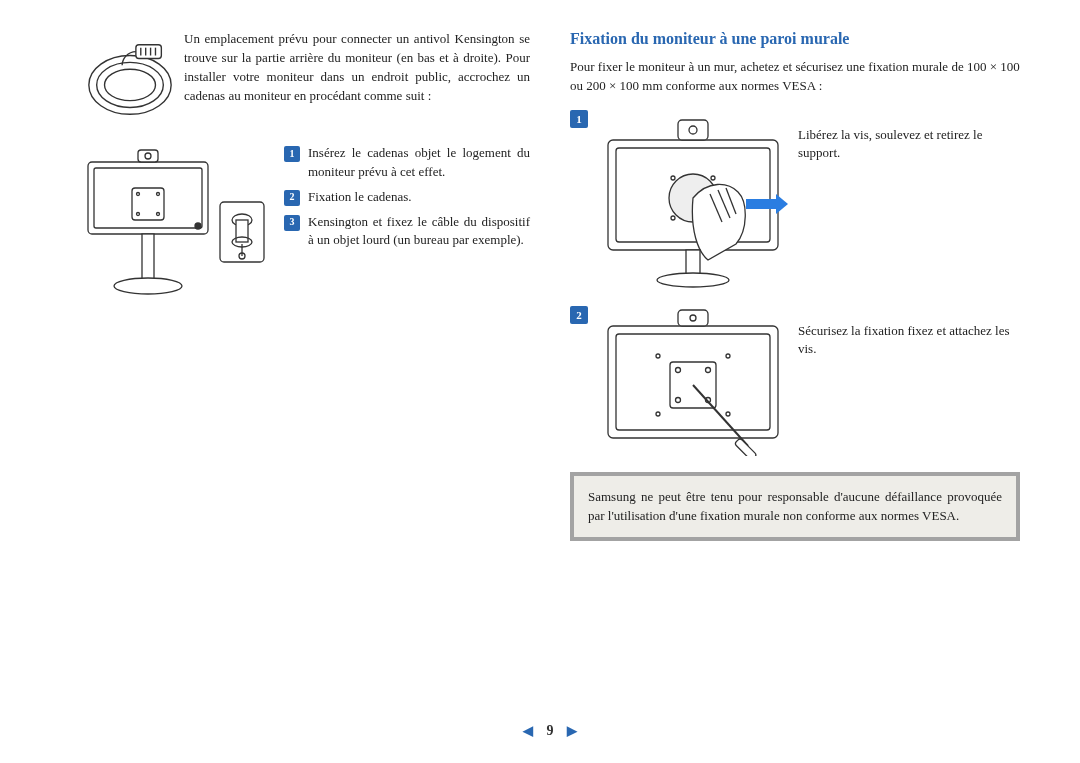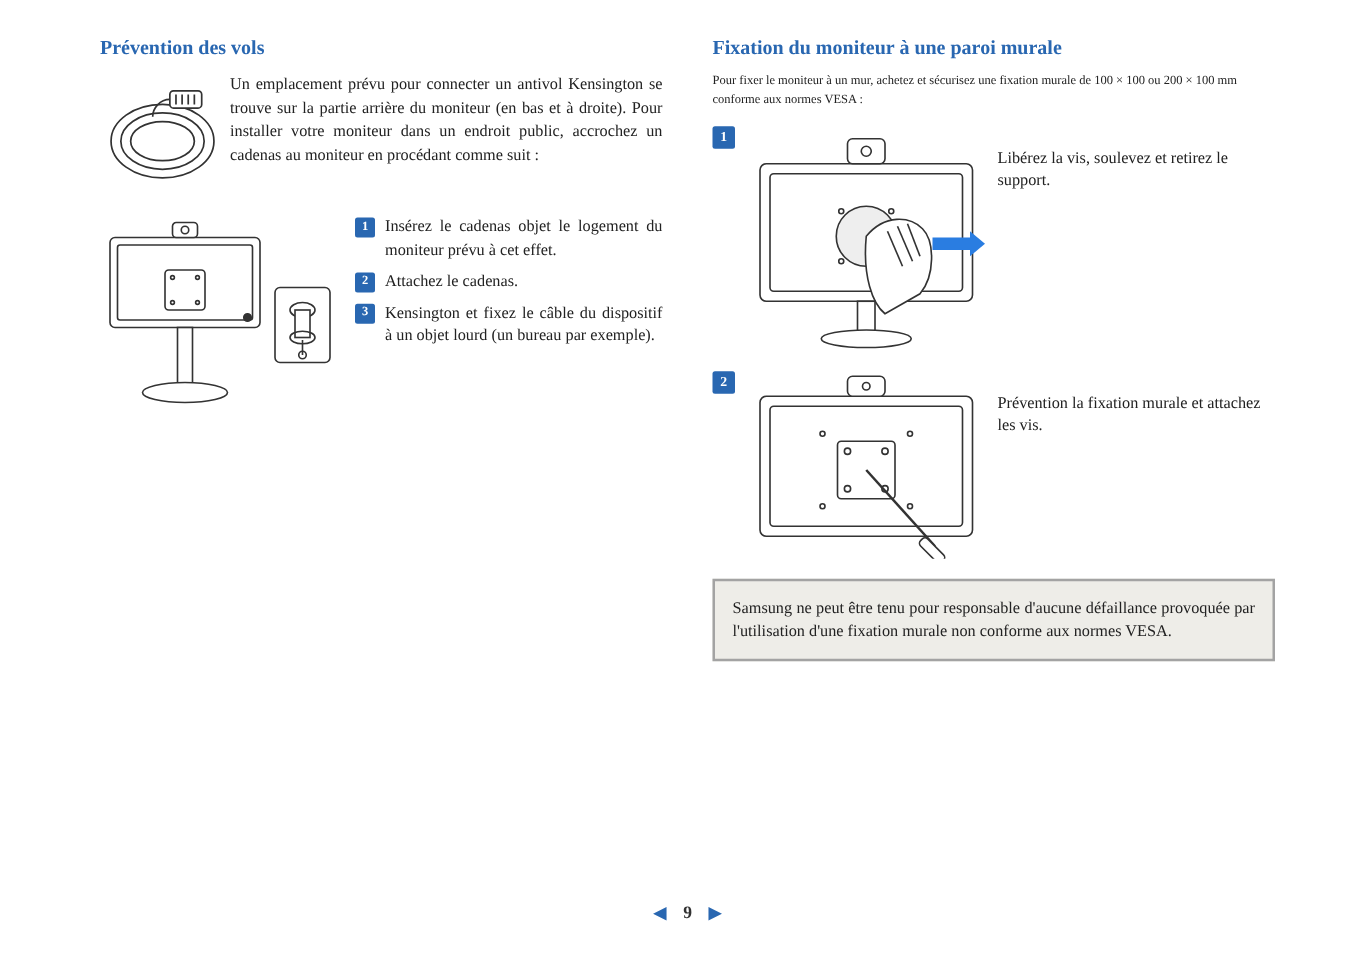--- a/index.html
+++ b/index.html
@@ -83,21 +83,21 @@
     font-size: 10px;
     font-weight: 700;
     border-radius: 2px;
     display: flex;
     align-items: center;
     justify-content: center;
     margin-top: 2px;
   }
   .step-text { flex: 1; }
   .right-intro {
-    font-size: 10px;
+    font-size: 13px;
     line-height: 1.45;
     margin-bottom: 14px;
   }
   .wall-step {
     display: flex;
     gap: 10px;
     margin-bottom: 16px;
   }
   .wall-num {
     flex: 0 0 18px;
@@ -115,21 +115,21 @@
     flex: 0 0 190px;
   }
   .wall-text {
     flex: 1;
     font-size: 13px;
     line-height: 1.4;
     margin-top: 16px;
   }
   .note-box {
     background: #eeede8;
-    border: 2px solid #a3a3a3;
+    border: 4px solid #a3a3a3;
     padding: 12px 14px;
     font-size: 13px;
     line-height: 1.45;
     text-align: justify;
     margin-top: 8px;
   }
   .pager {
     position: absolute;
     bottom: 4px;
     left: 0;
@@ -149,21 +149,20 @@
   svg { display: block; }
 </style>
 </head>
 <body>
 
 <div class="page">
 
   <div class="columns">
 
     <div class="col">
-      <h2>Prévention des vols</h2>
 
       <div class="intro-row">
         <div class="cable-fig">
           <svg viewBox="0 0 100 100">
             <g fill="none" stroke="#333" stroke-width="1.4">
               <ellipse cx="50" cy="55" rx="42" ry="30"></ellipse>
               <ellipse cx="50" cy="55" rx="34" ry="23"></ellipse>
               <ellipse cx="50" cy="55" rx="26" ry="16"></ellipse>
               <rect x="56" y="14" width="26" height="14" rx="3" fill="#fff"></rect>
               <line x1="61" y1="17" x2="61" y2="25"></line>
@@ -208,21 +207,21 @@
             </g>
           </svg>
         </div>
         <div class="steps-list">
           <div class="step">
             <div class="step-num">1</div>
             <div class="step-text">Insérez le cadenas objet le logement du moniteur prévu à cet effet.</div>
           </div>
           <div class="step">
             <div class="step-num">2</div>
-            <div class="step-text">Attachez le cadenas.</div>
+            <div class="step-text">Fixation le cadenas.</div>
           </div>
           <div class="step">
             <div class="step-num">3</div>
             <div class="step-text">Kensington et fixez le câble du dispositif à un objet lourd (un bureau par exemple).</div>
           </div>
         </div>
       </div>
     </div>
 
     <div class="col">
@@ -279,21 +278,21 @@
               <circle cx="60" cy="50" r="2"></circle>
                 <circle cx="130" cy="50" r="2"></circle>
               <circle cx="60" cy="108" r="2"></circle>
                 <circle cx="130" cy="108" r="2"></circle>
 
               <line x1="95" y1="79" x2="150" y2="140" stroke-width="2"></line>
               <rect x="142" y="132" width="24" height="8" rx="3" transform="rotate(45 142 132)" fill="#fff"></rect>
             </g>
           </svg>
         </div>
-        <div class="wall-text">Prévention la fixation murale et attachez les vis.</div>
+        <div class="wall-text">Sécurisez la fixation fixez et attachez les vis.</div>
       </div>
 
       <div class="note-box">Samsung ne peut être tenu pour responsable d'aucune défaillance provoquée par l'utilisation d'une fixation murale non conforme aux normes VESA.</div>
     </div>
   </div>
 
   <div class="pager">
     <span class="arrow">◀</span>
     <span>9</span>
     <span class="arrow">▶</span>

